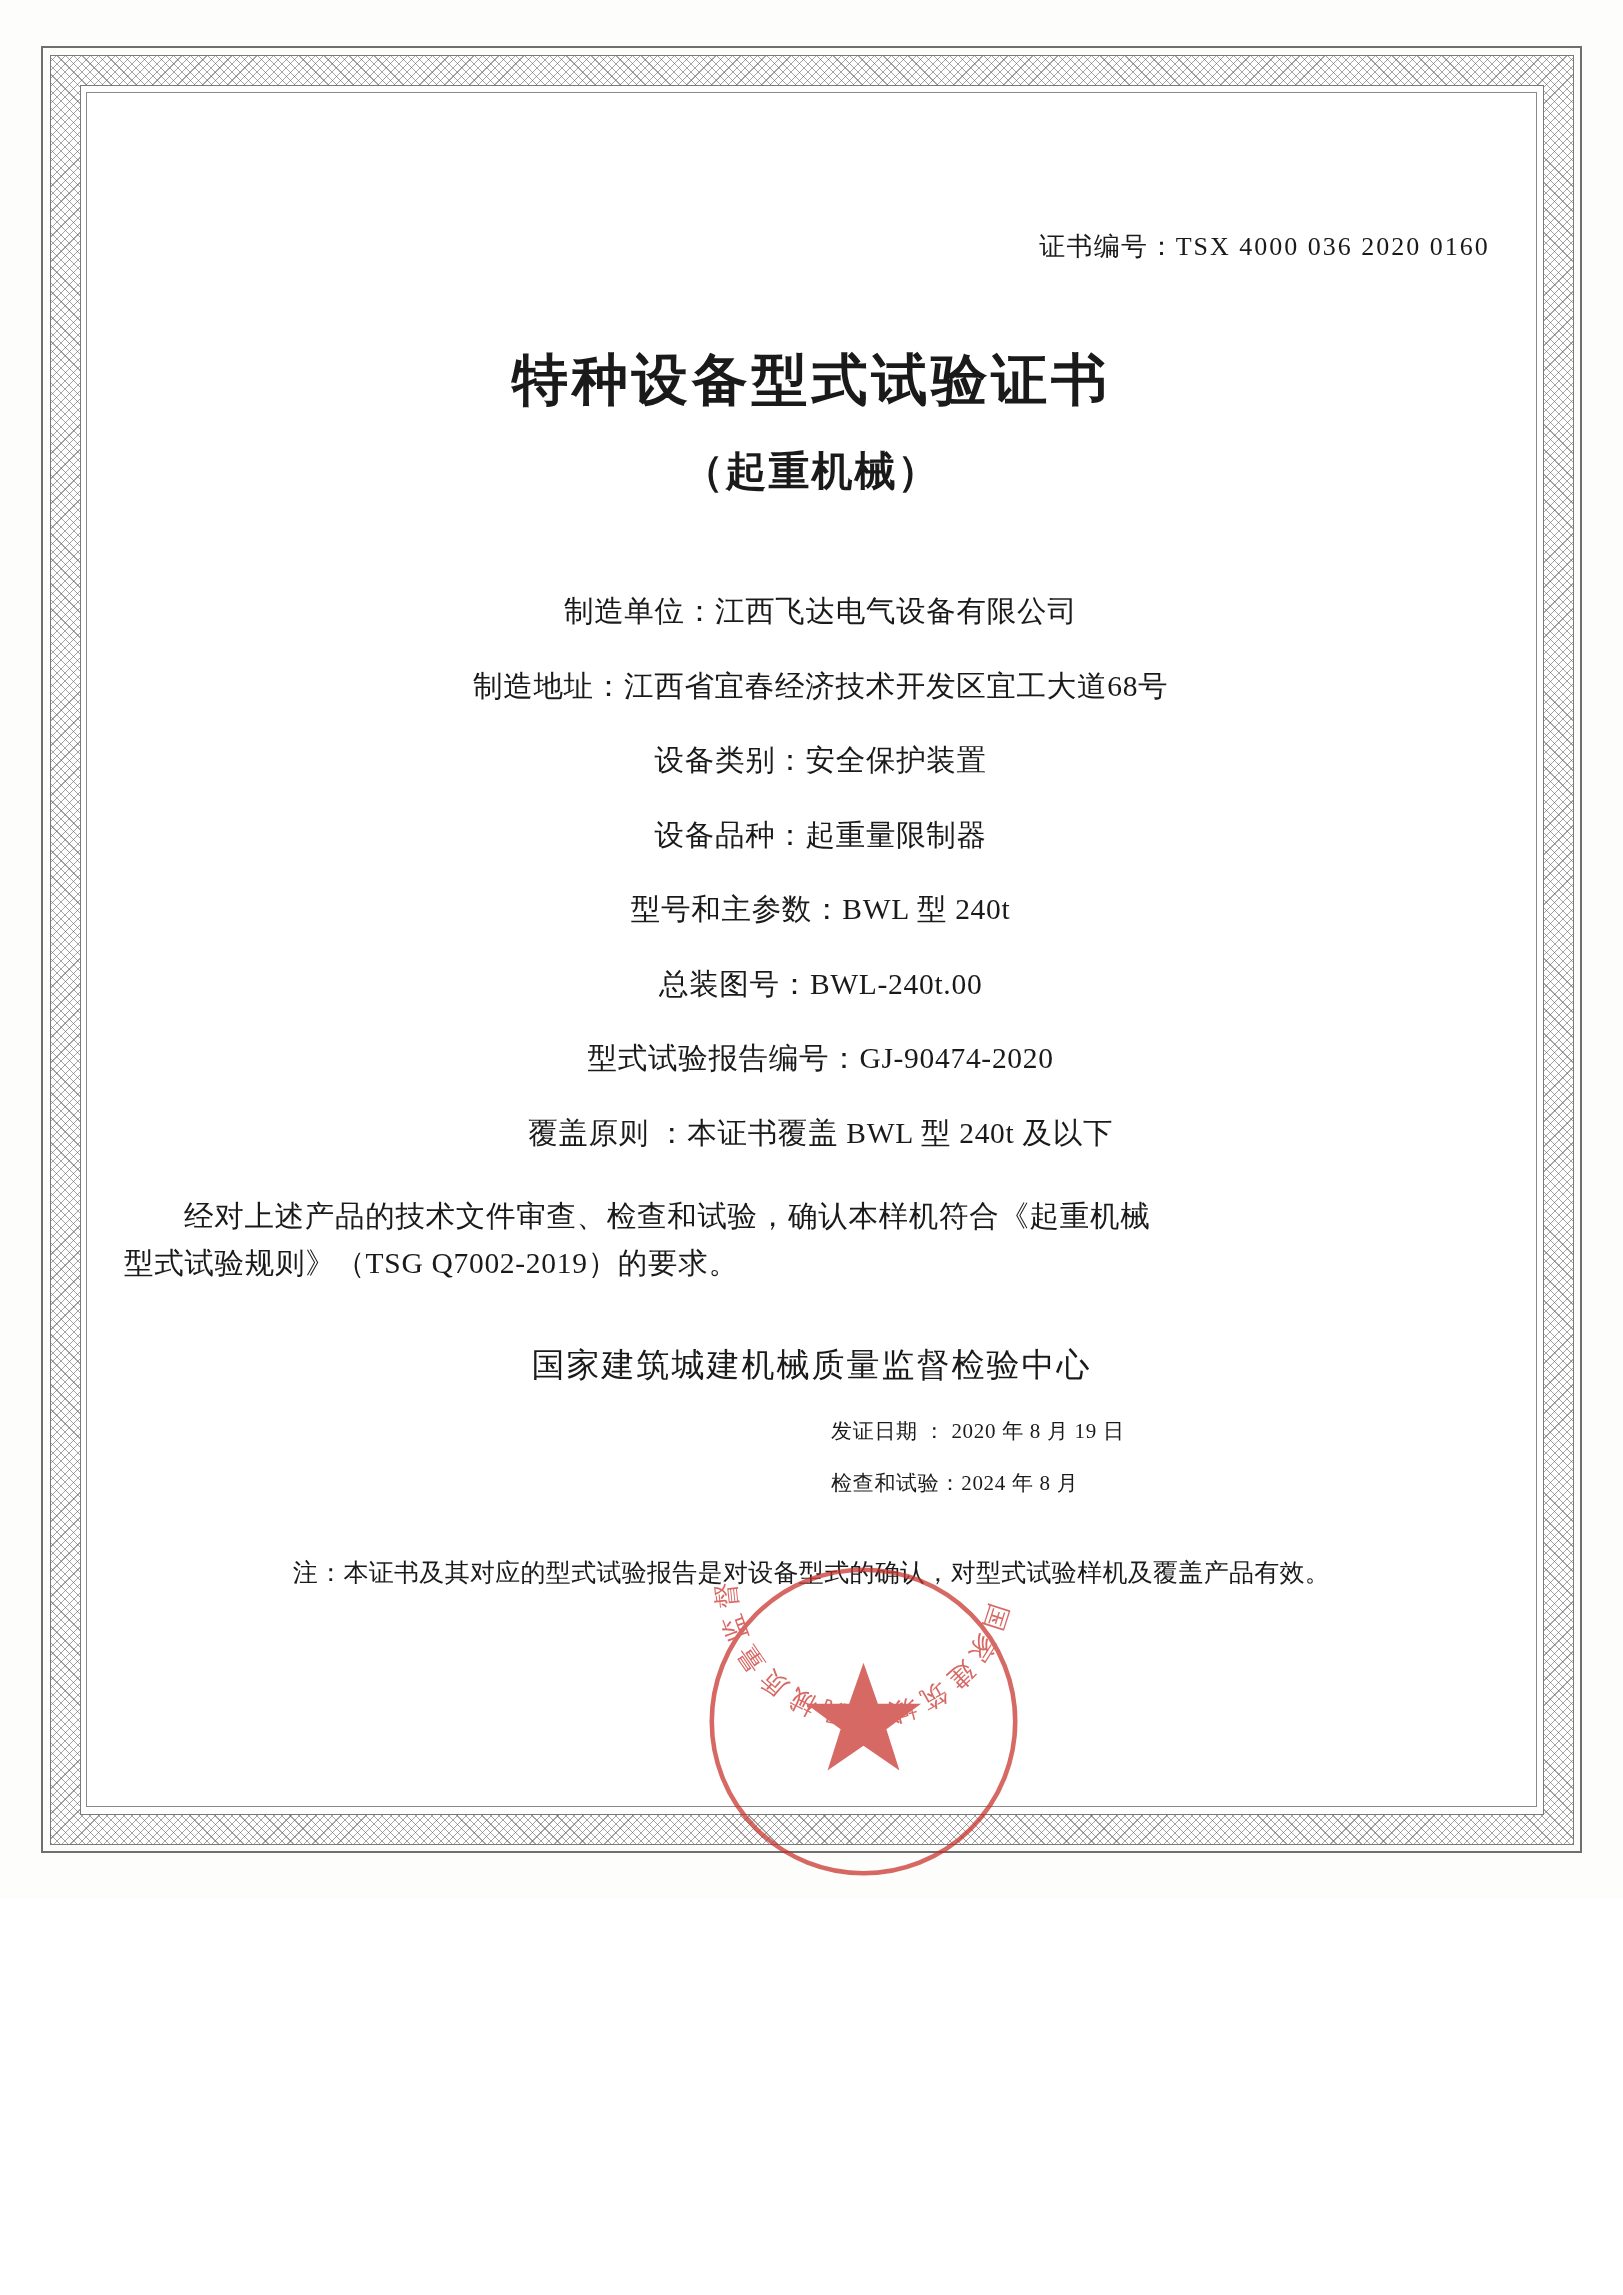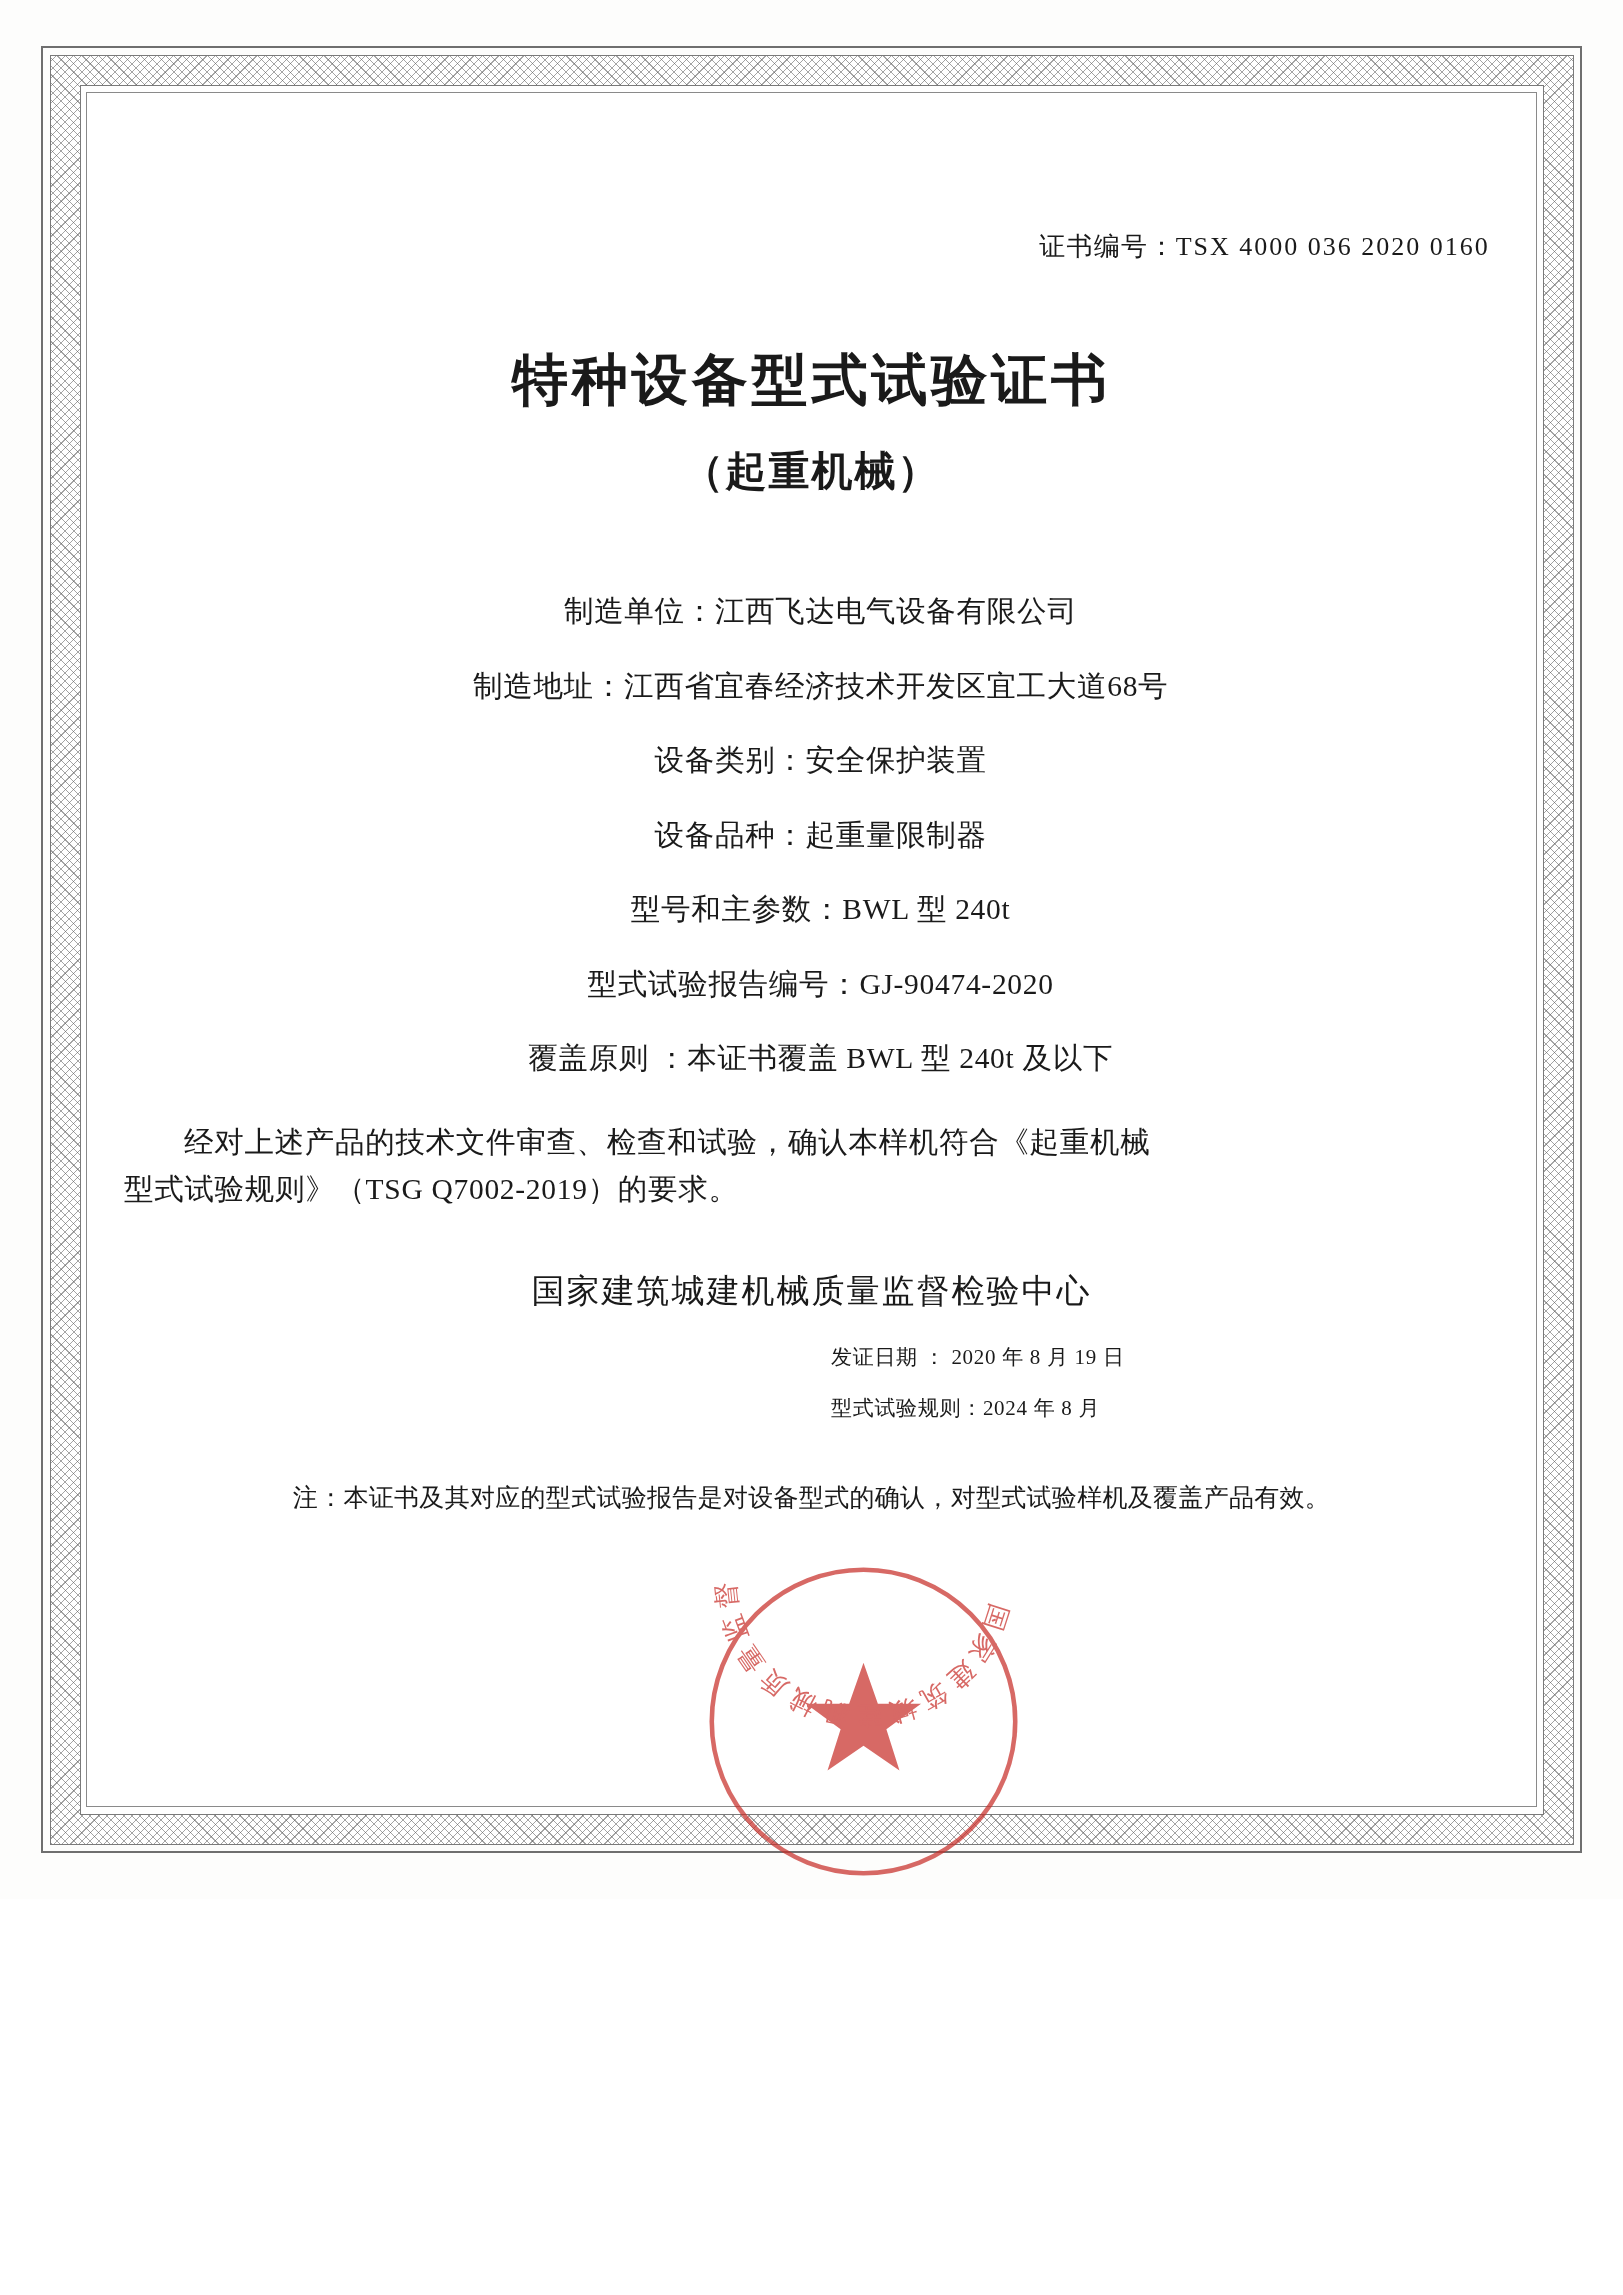--- a/index.html
+++ b/index.html
@@ -180,41 +180,44 @@
       <div class="field-row">
         <span class="fl">设备类别：</span><span class="fv">安全保护装置</span>
       </div>
       <div class="field-row">
         <span class="fl">设备品种：</span><span class="fv">起重量限制器</span>
       </div>
       <div class="field-row">
         <span class="fl">型号和主参数：</span><span class="fv">BWL 型 240t</span>
       </div>
       <div class="field-row">
+        <span class="fl">总装图号：</span><span class="fv">BWL-240t.00</span>
+      </div>
+      <div class="field-row">
         <span class="fl">型式试验报告编号：</span><span class="fv">GJ-90474-2020</span>
       </div>
       <div class="field-row">
         <span class="fl">覆盖原则 ：</span><span class="fv">本证书覆盖 BWL 型 240t 及以下</span>
       </div>
     </div>
 
     <div class="statement">
       <div class="p1">经对上述产品的技术文件审查、检查和试验，确认本样机符合《起重机械</div>
       <div>型式试验规则》（TSG Q7002-2019）的要求。</div>
     </div>
 
     <div class="issuer">国家建筑城建机械质量监督检验中心</div>
 
     <div class="dates">
       <div class="row">
         <span>发证日期 ：</span>
         <span>2020 年 8 月 19 日</span>
       </div>
       <div class="row">
-        <span>型式试验规则：</span><span>2024 年 8 月</span>
+        <span>检查和试验：</span><span>2024 年 8 月</span>
       </div>
     </div>
 
     <div class="note">注：本证书及其对应的型式试验报告是对设备型式的确认，对型式试验样机及覆盖产品有效。</div>
 
   </div>
 
   <div class="seal">
     <svg viewBox="0 0 500 500" xmlns="http://www.w3.org/2000/svg" aria-hidden="true">
       <g fill="none" stroke="#c8302b" stroke-width="7">

